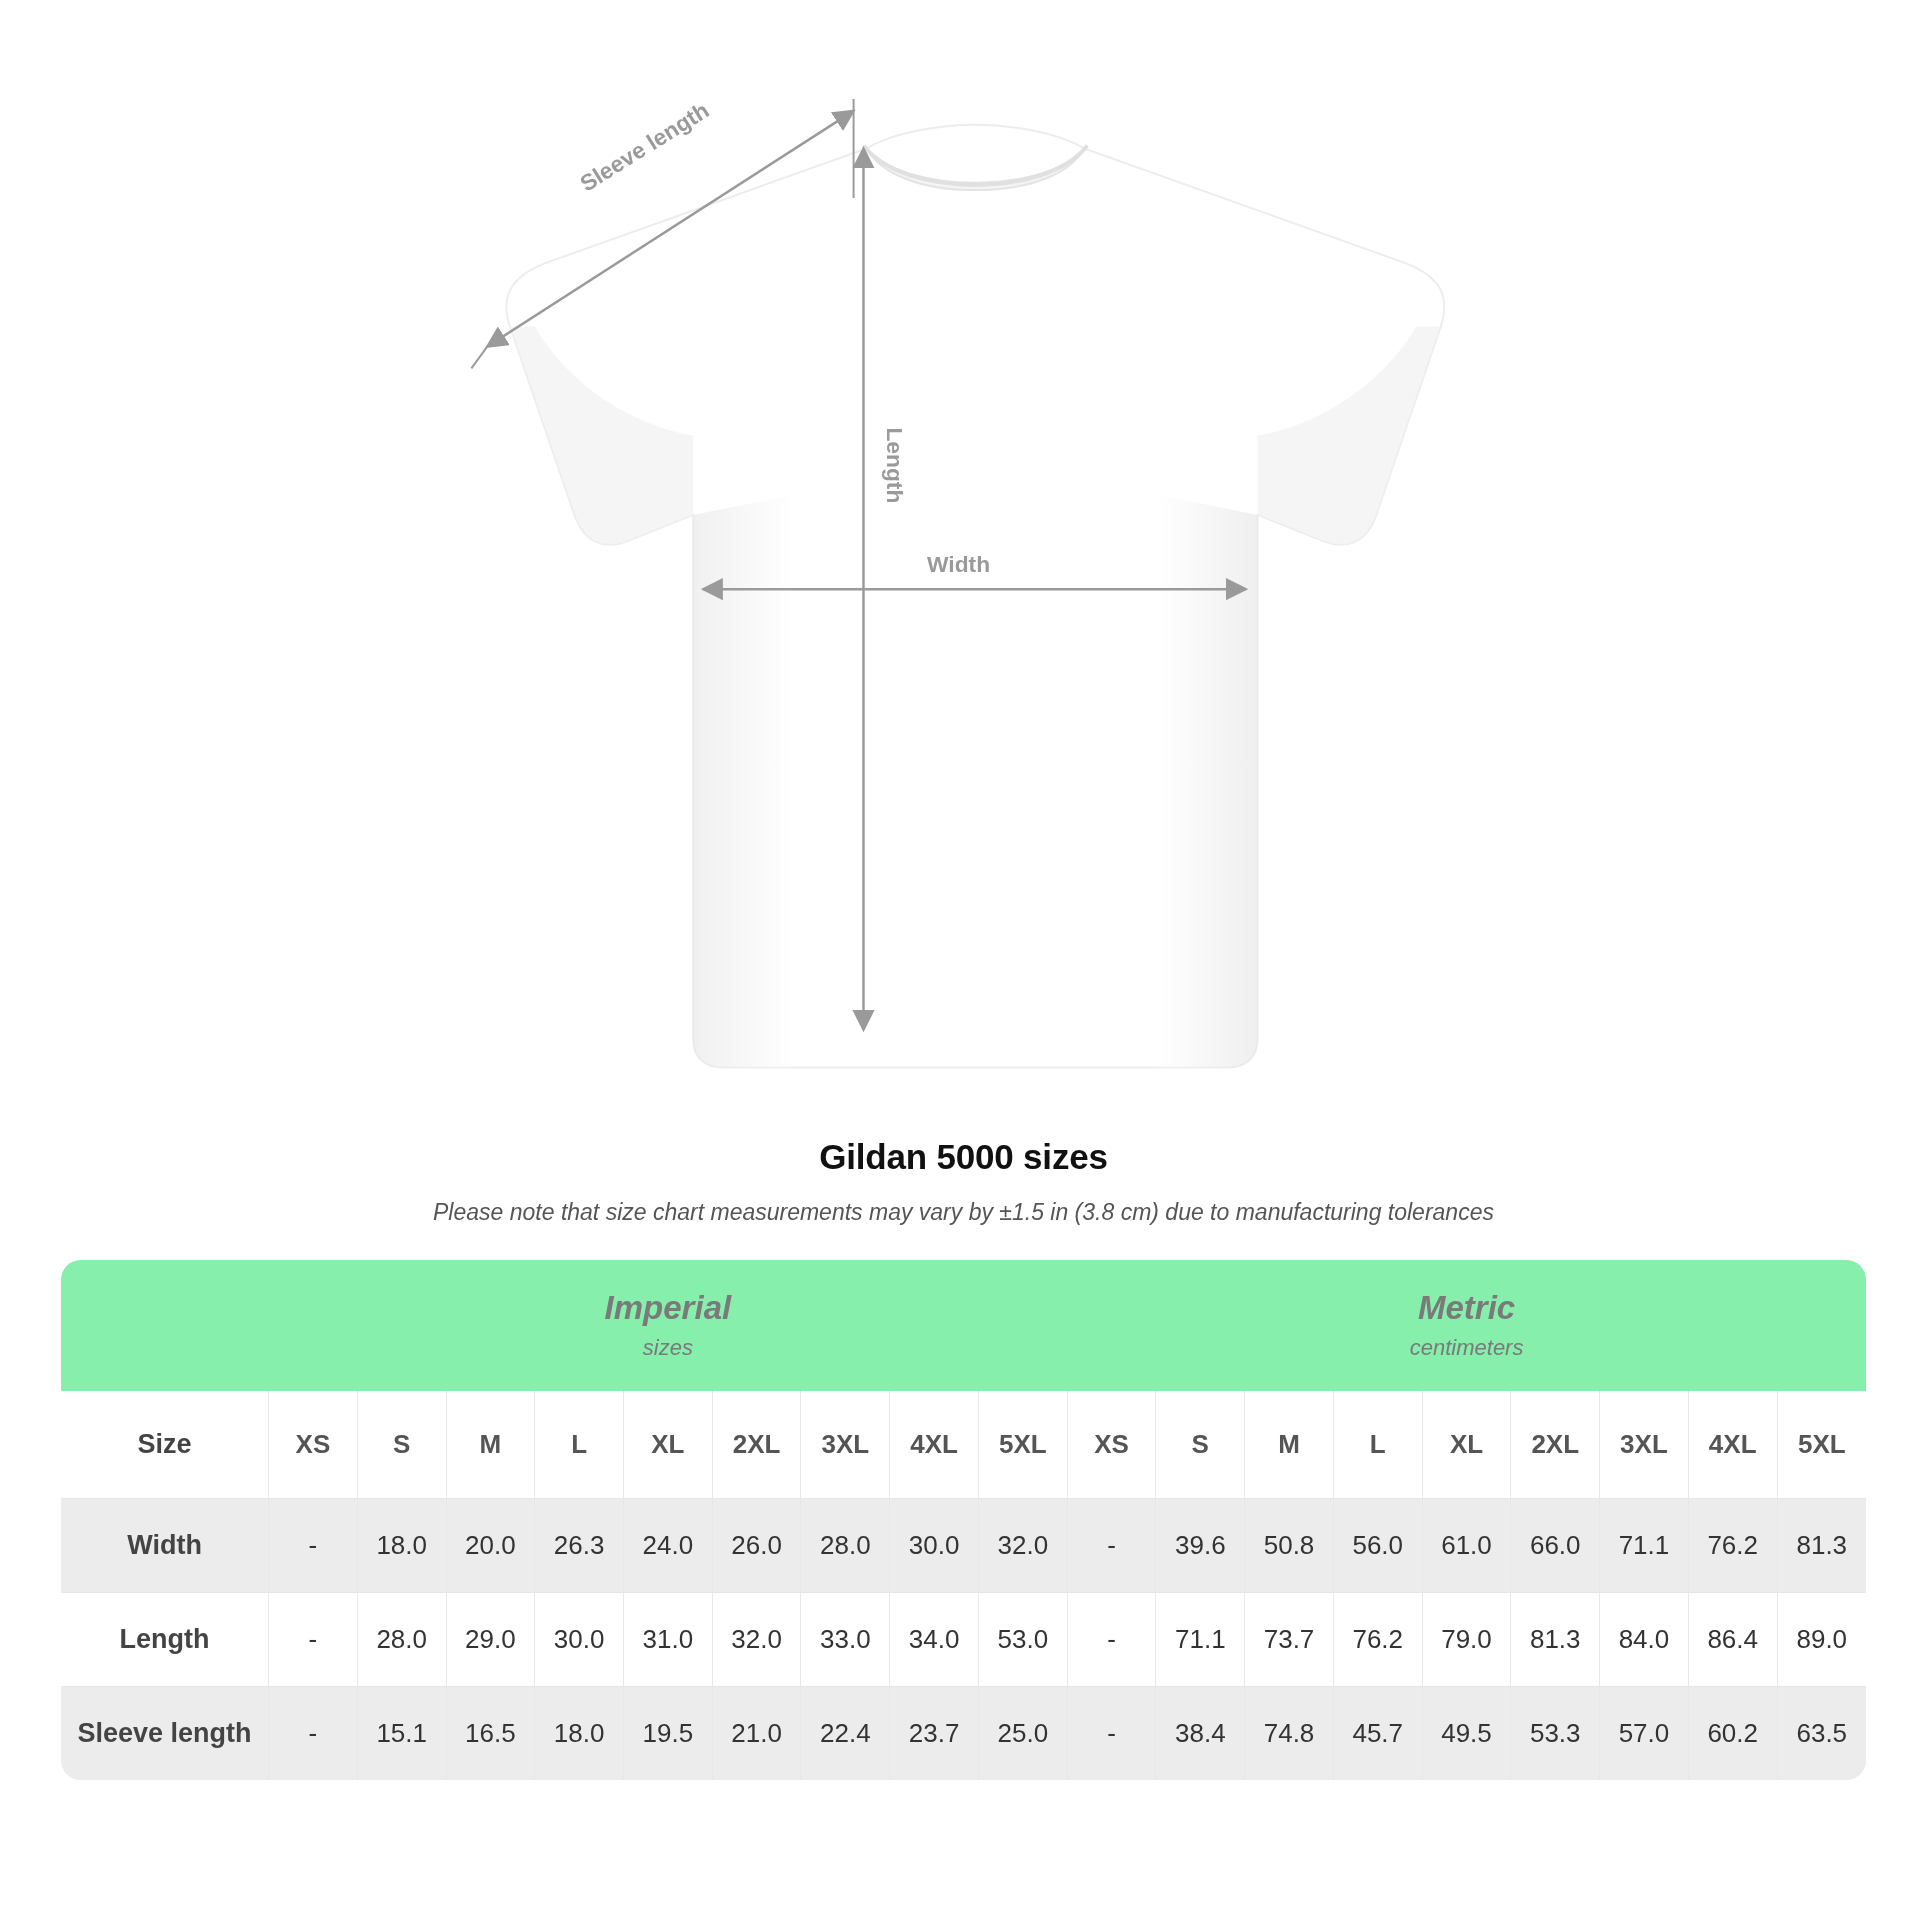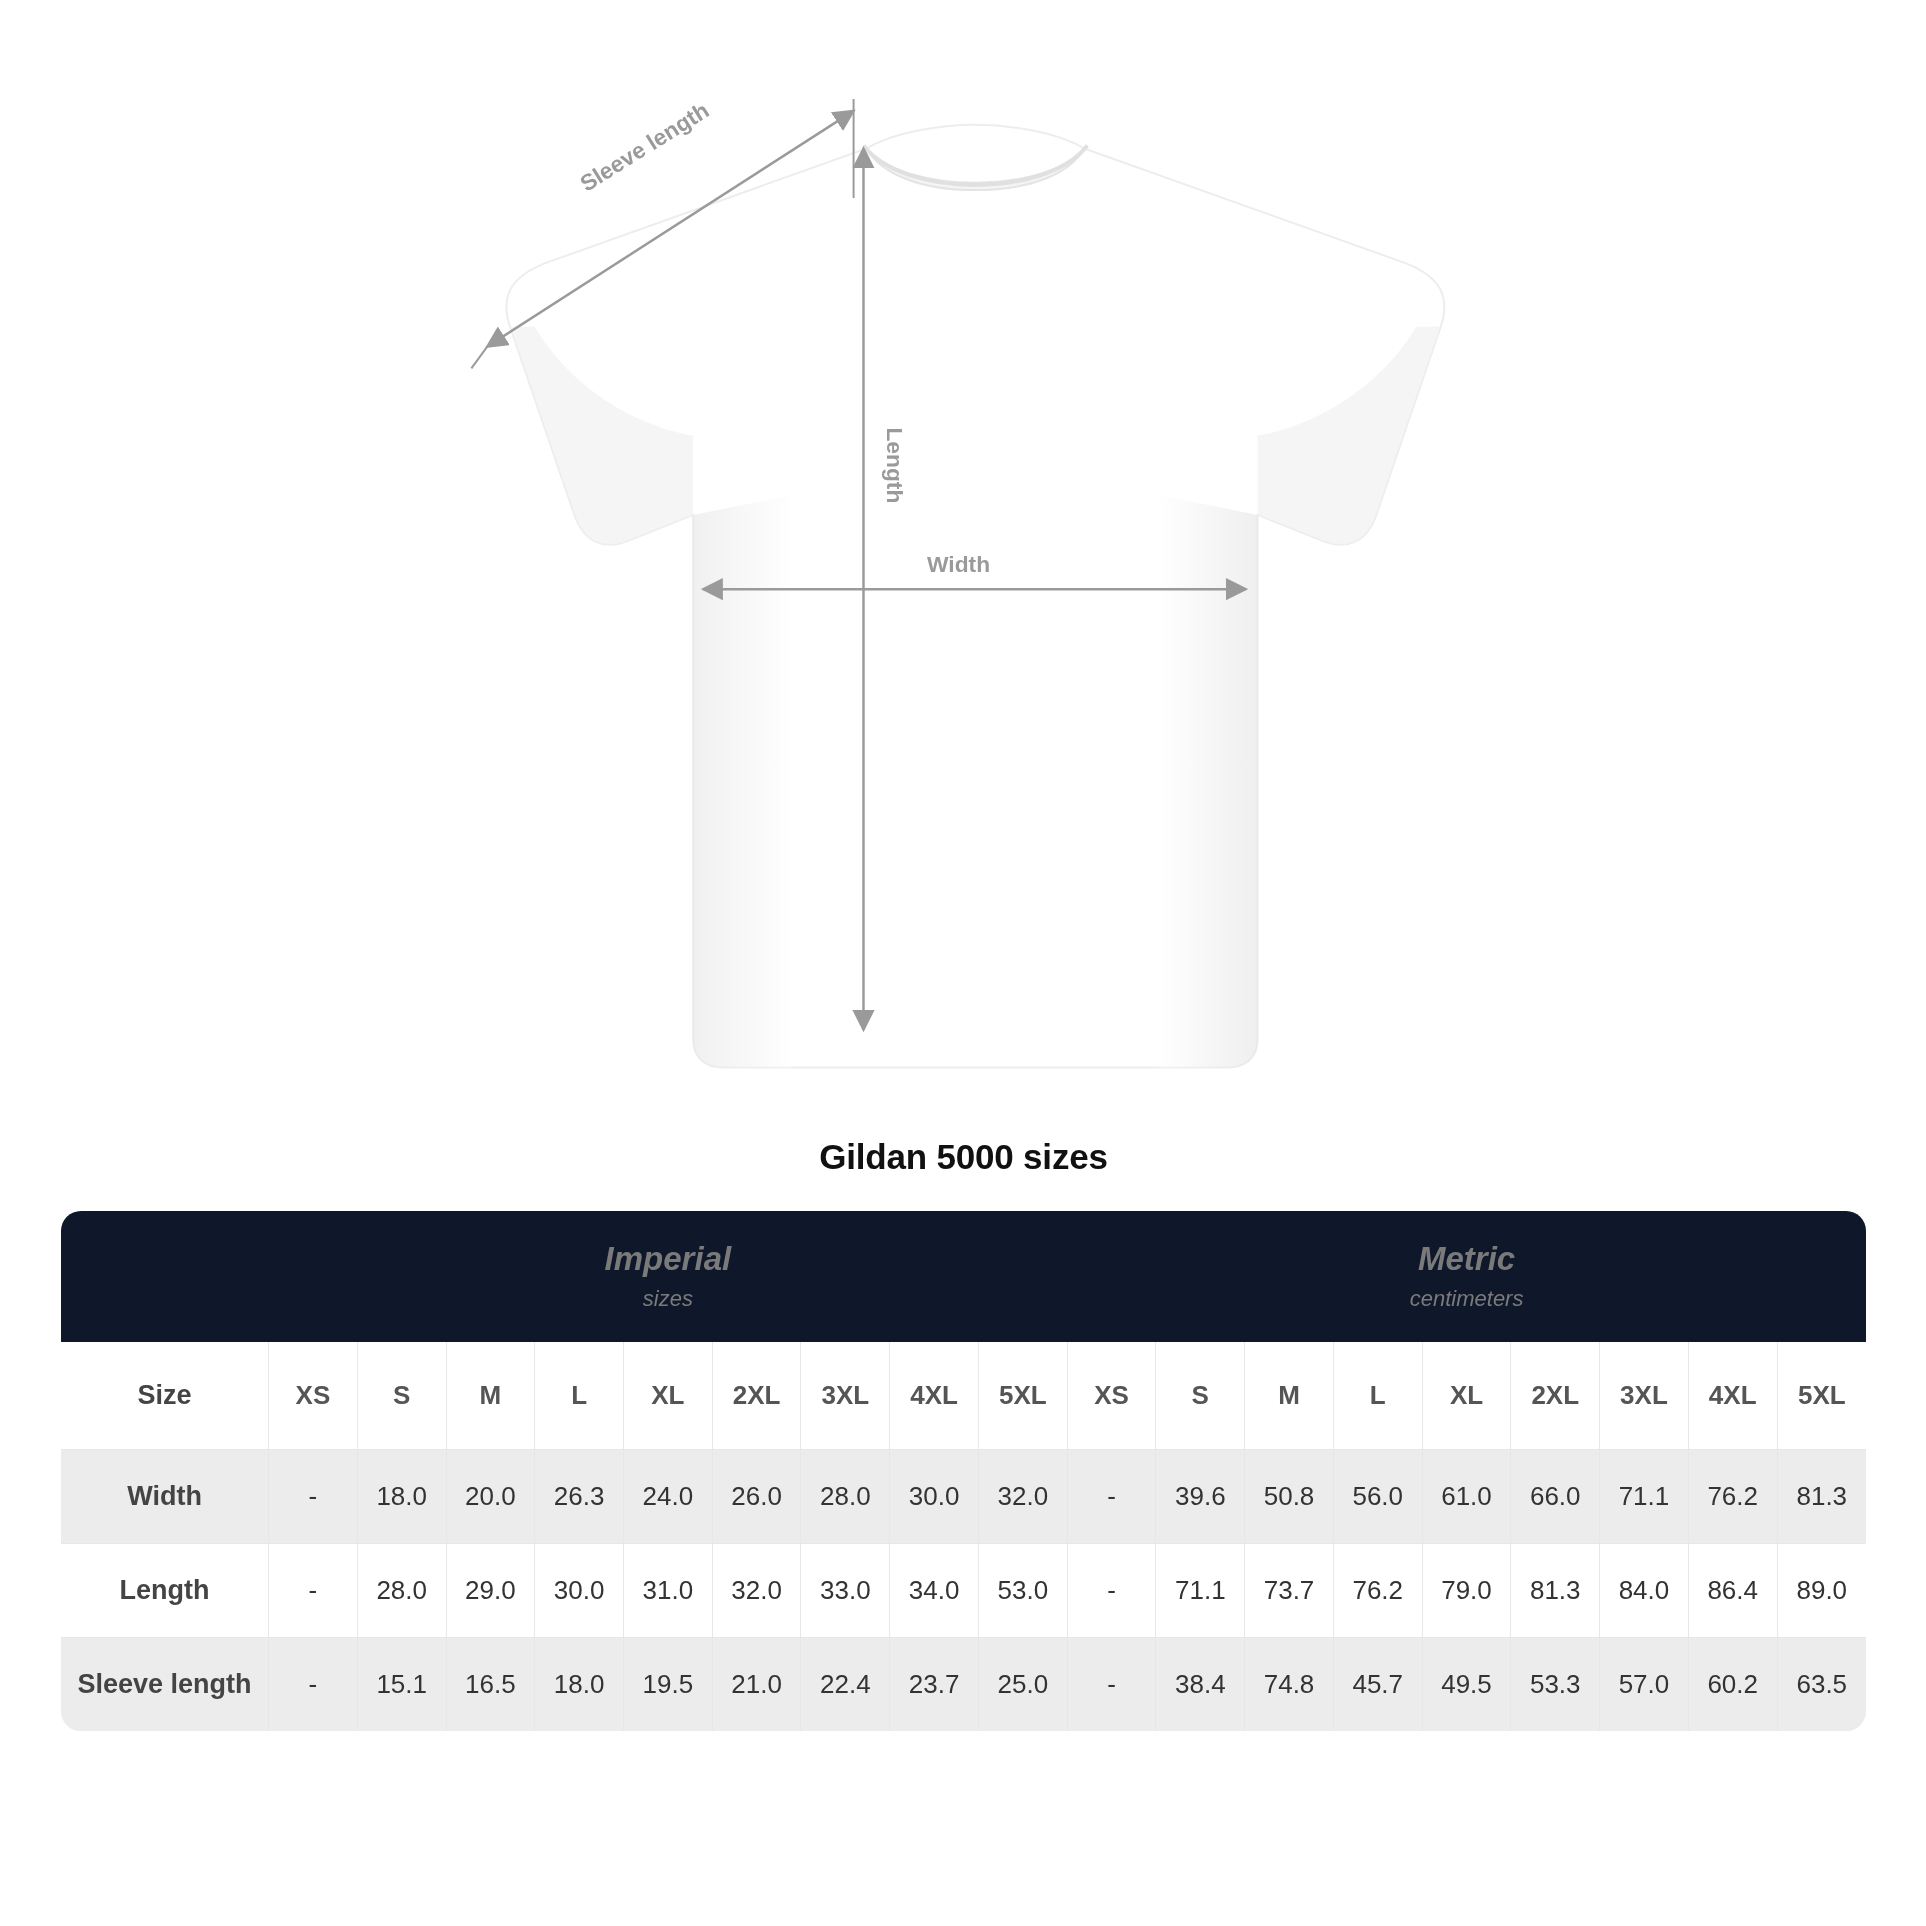--- a/index.html
+++ b/index.html
@@ -65,21 +65,21 @@
   table.size-table td,
   table.size-table th {
     padding: 0;
     margin: 0;
     text-align: center;
     vertical-align: middle;
   }
 
   .unit-header {
     height: 131px;
-    background: #0f172a;
+    background: #86efac;
   }
   .unit-name {
     font-size: 33px;
     font-weight: bold;
     font-style: italic;
     color: #7a7a7a;
     line-height: 1.1;
   }
   .unit-sub {
     font-size: 22px;
@@ -196,20 +196,21 @@
 
       <g>
         <line x1="710" y1="595" x2="1258" y2="595" stroke="#9a9a9a" stroke-width="2.5" marker-start="url(#arrTail)" marker-end="url(#arrHead)"></line>
         <text class="dim-label" x="968" y="578" text-anchor="middle">Width</text>
       </g>
     </svg>
   </div>
 
   <div class="title-block">
     <div class="chart-title">Gildan 5000 sizes</div>
+    <div class="chart-note">Please note that size chart measurements may vary by ±1.5 in (3.8 cm) due to manufacturing tolerances</div>
   </div>
 
   <div class="table-wrap">
     <table class="size-table">
       <colgroup>
         <col style="width:11.5%">
         <col span="18" style="width:4.917%">
       </colgroup>
       <tbody id="table-body">
           <tr>

